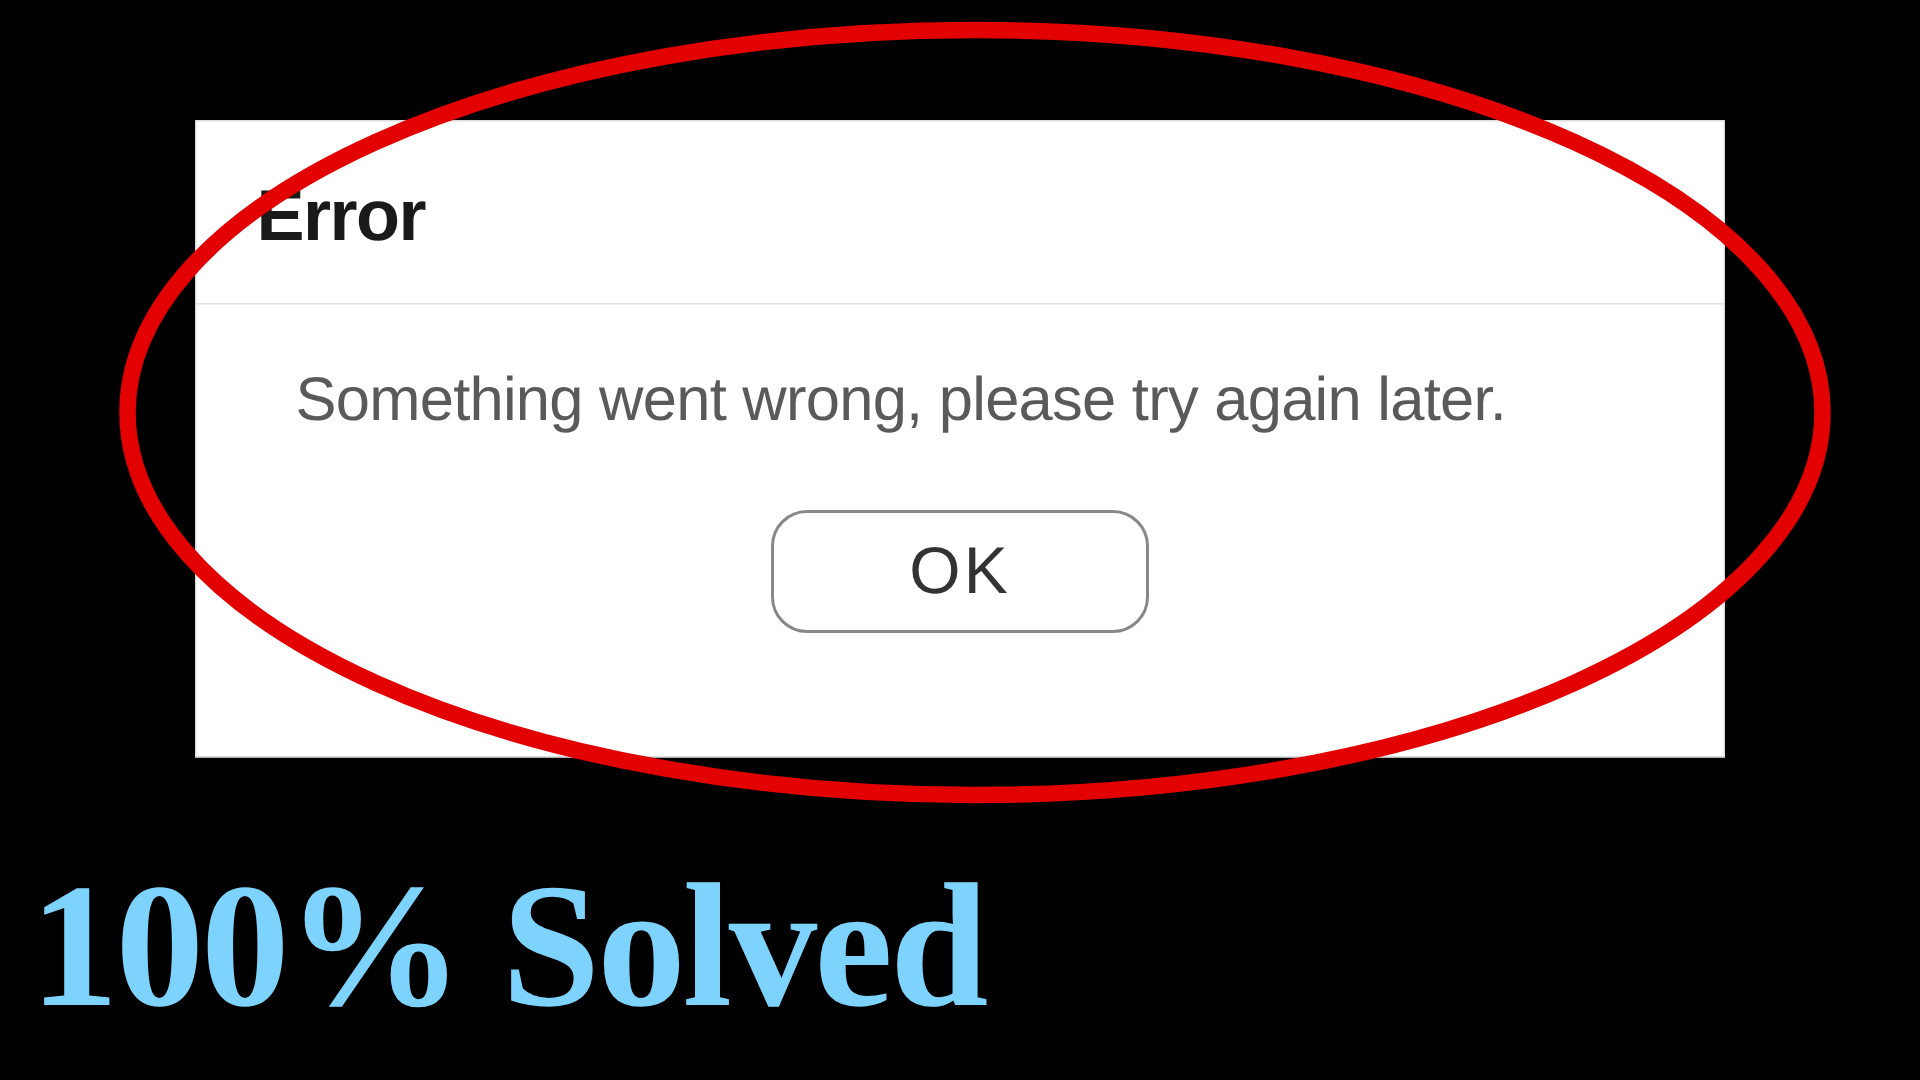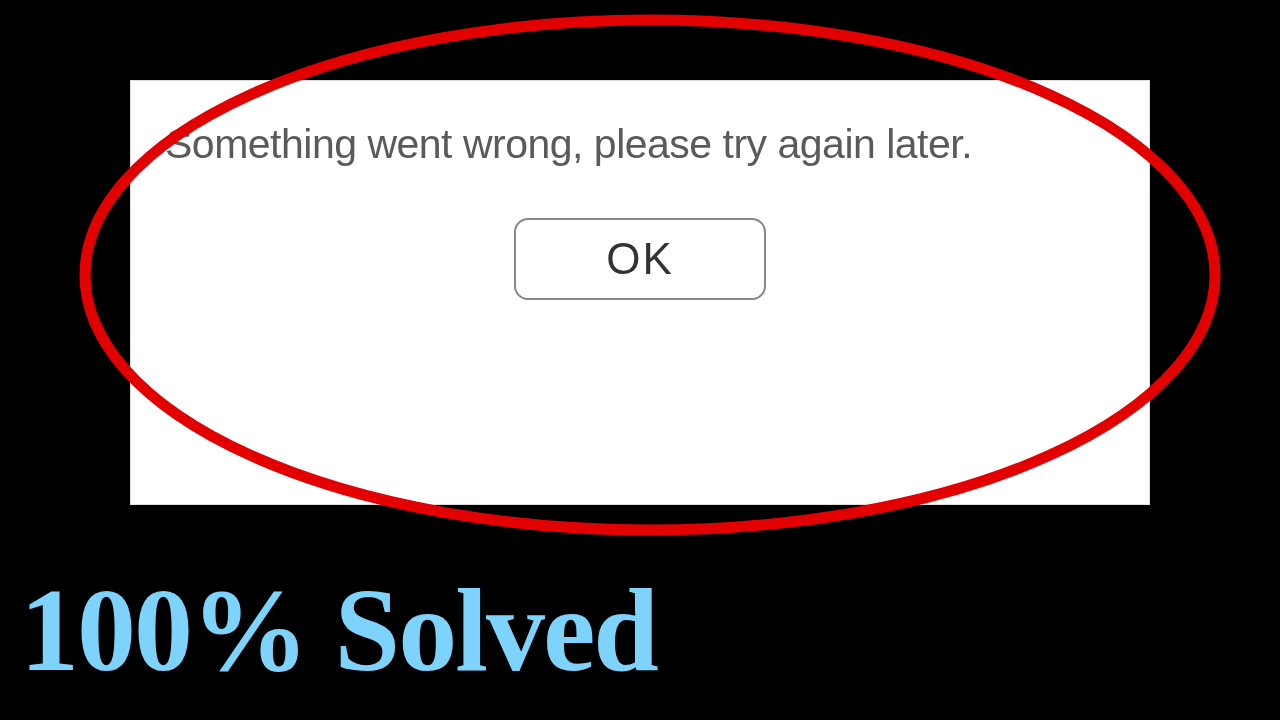--- a/index.html
+++ b/index.html
@@ -28,38 +28,38 @@
       padding: 36px 40px 30px 40px;
       border-bottom: 1px solid #e0e0e0;
     }
     .dialog-title {
       font-size: 48px;
       font-weight: bold;
       color: #1a1a1a;
       letter-spacing: -1px;
     }
     .dialog-body {
-      padding: 40px 42px 20px 34px;
+      padding: 40px 42px 20px 66px;
       text-align: left;
     }
     .dialog-message {
       font-size: 41px;
       color: #5a5a5a;
       font-weight: 400;
       letter-spacing: -0.5px;
     }
     .dialog-footer {
       display: flex;
       justify-content: center;
       padding: 30px 0 40px 0;
     }
     .ok-button {
       background: #ffffff;
       border: 2px solid #888888;
-      border-radius: 14px;
+      border-radius: 24px;
       padding: 14px 90px;
       font-size: 44px;
       color: #333333;
       cursor: pointer;
       font-family: inherit;
       letter-spacing: 2px;
     }
     .highlight-ellipse {
       position: absolute;
       left: 70px;
@@ -82,20 +82,23 @@
       color: #7dd3fc;
       font-family: Georgia, 'Times New Roman', serif;
       letter-spacing: -2px;
       line-height: 1;
     }
   </style>
 </head>
 <body>
 
 <div class="dialog-container">
+  <div class="dialog-header">
+    <div class="dialog-title">Error</div>
+  </div>
   <div class="dialog-body">
     <div class="dialog-message">Something went wrong, please try again later.</div>
   </div>
   <div class="dialog-footer">
     <button class="ok-button">OK</button>
   </div>
 </div>
 
 <div class="highlight-ellipse">
   <svg viewBox="0 0 1160 540">

